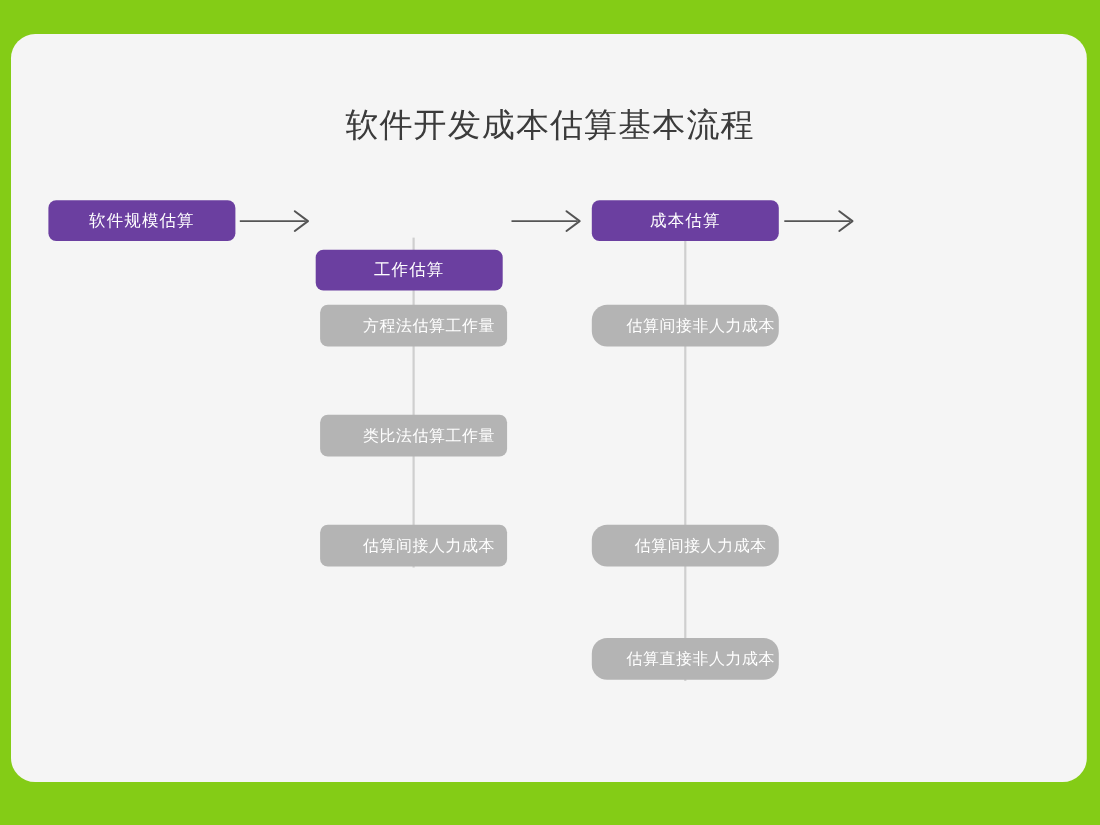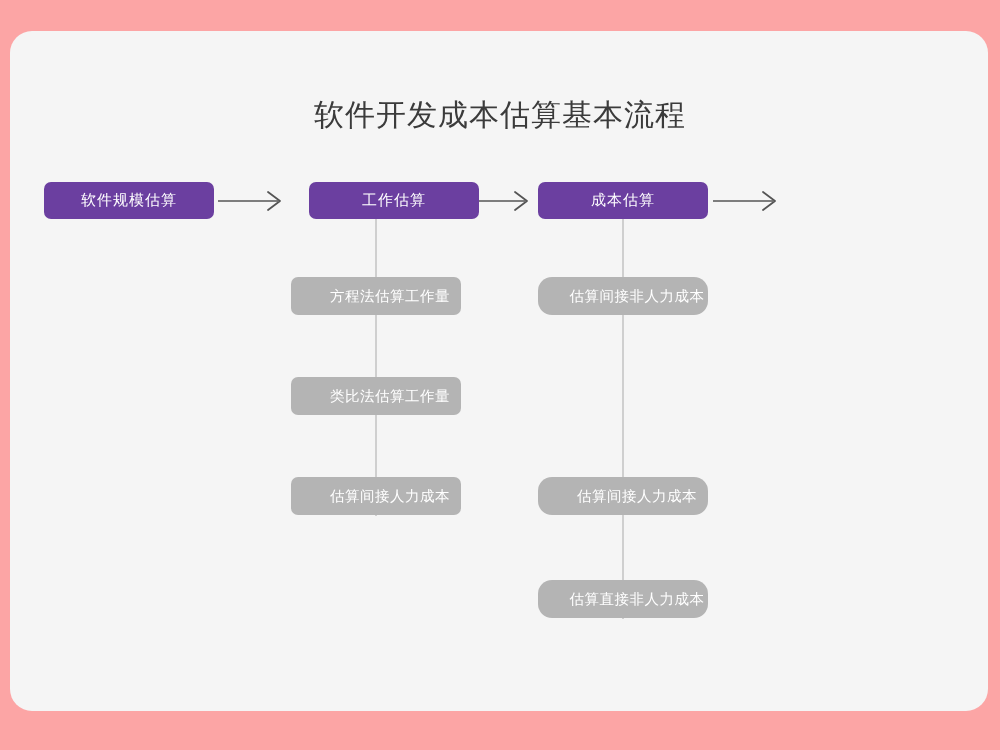--- a/index.html
+++ b/index.html
@@ -11,21 +11,21 @@
     width: 1000px;
     height: 750px;
     font-family: "Liberation Sans", "DejaVu Sans", sans-serif;
     overflow: hidden;
   }
 
   #canvas {
     position: relative;
     width: 1000px;
     height: 750px;
-    background: #fca5a5;
+    background: #84cc16;
   }
 
   #card {
     position: absolute;
     left: 10px;
     top: 31px;
     width: 978px;
     height: 680px;
     background: #f5f5f5;
     border-radius: 22px;
@@ -45,21 +45,21 @@
     white-space: nowrap;
   }
 
   
   .column {
     position: absolute;
     top: 182px;
     width: 170px;
   }
   .column.col-0 { left: 44px; }
-  .column.col-1 { left: 309px; }
+  .column.col-1 { left: 287px; margin-top: 45px; }
   .column.col-2 { left: 538px; }
   .column.col-3 { left: 786px; }
 
   .stage-box {
     position: relative;
     width: 170px;
     height: 37px;
     border-radius: 7px;
     background: #6b3fa0;
     color: #ffffff;

